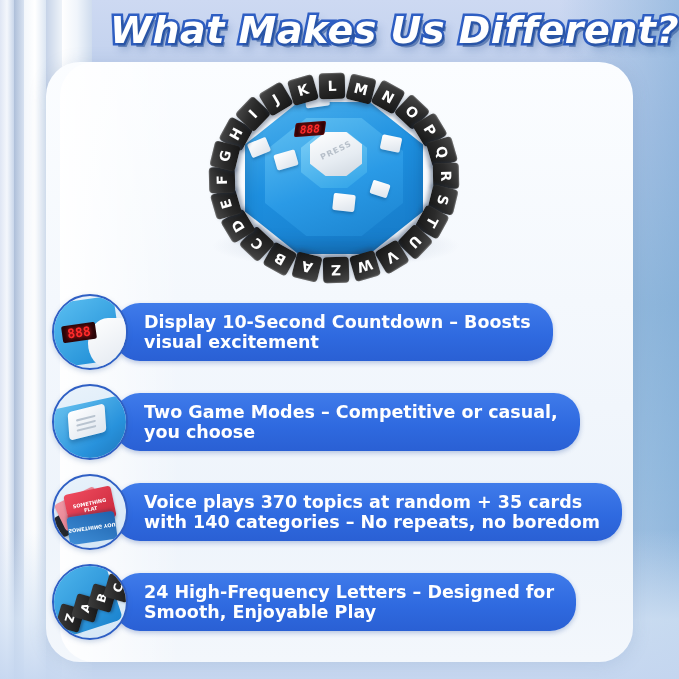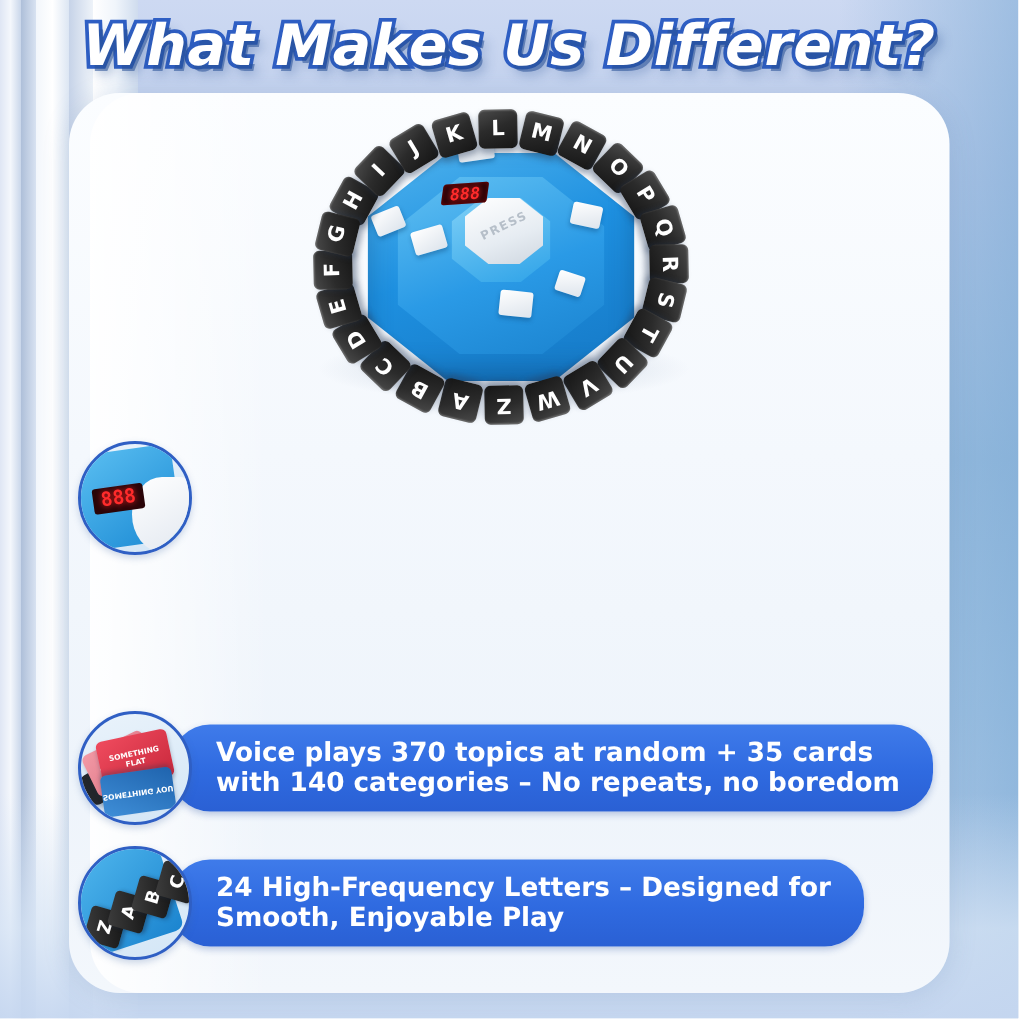--- a/index.html
+++ b/index.html
@@ -43,21 +43,21 @@
   .panel-sheen {
     position:absolute; left: 60px; top: 62px; width: 120px; height: 600px;
     border-radius: 34px 0 0 34px;
     background: linear-gradient(90deg, rgba(255,255,255,0.95), rgba(255,255,255,0.0));
     pointer-events:none;
   }
 
   
   .title-wrap {
     position: absolute; left: 0; right: 0; top: 8px;
-    text-align: center;
+    text-align: right;
     z-index: 6;
   }
   .title {
     display: inline-block;
     font-size: 38px;
     font-weight: bold;
     font-style: italic;
     letter-spacing: 0.5px;
     color: #ffffff;
     font-family: "DejaVu Sans", sans-serif;
@@ -318,22 +318,36 @@
   </div>
 
   <div class="feature" style="top:296px">
     <div class="f-icon">
       <div class="ic-timer-body"></div>
       <div class="ic-knob"></div>
       <div class="ic-led">
         <span>888</span>
       </div>
     </div>
-  </div>
-
+    <div class="pill" style="max-width:452px">Display 10-Second Countdown – Boosts
+visual excitement</div>
+  </div>
+
+  <div class="feature" style="top:386px">
+    <div class="f-icon">
+      <div class="ic-mode-base"></div>
+      <div class="ic-mode-card">
+        <div class="ic-mode-line" style="left:8px; top:9px;  width:20px;"></div>
+        <div class="ic-mode-line" style="left:8px; top:14px; width:20px;"></div>
+        <div class="ic-mode-line" style="left:8px; top:19px; width:20px;"></div>
+      </div>
+    </div>
+    <div class="pill" style="max-width:452px">Two Game Modes – Competitive or casual,
+you choose</div>
+  </div>
 
   <div class="feature" style="top:476px">
     <div class="f-icon">
       <div class="ic-card ic-card-dark"></div>
       <div class="ic-card ic-card-pink">READY
 AIM</div>
       <div class="ic-card ic-card-red">SOMETHING
 FLAT</div>
       <div class="ic-card ic-card-blue">SOMETHING
 YOU</div>

